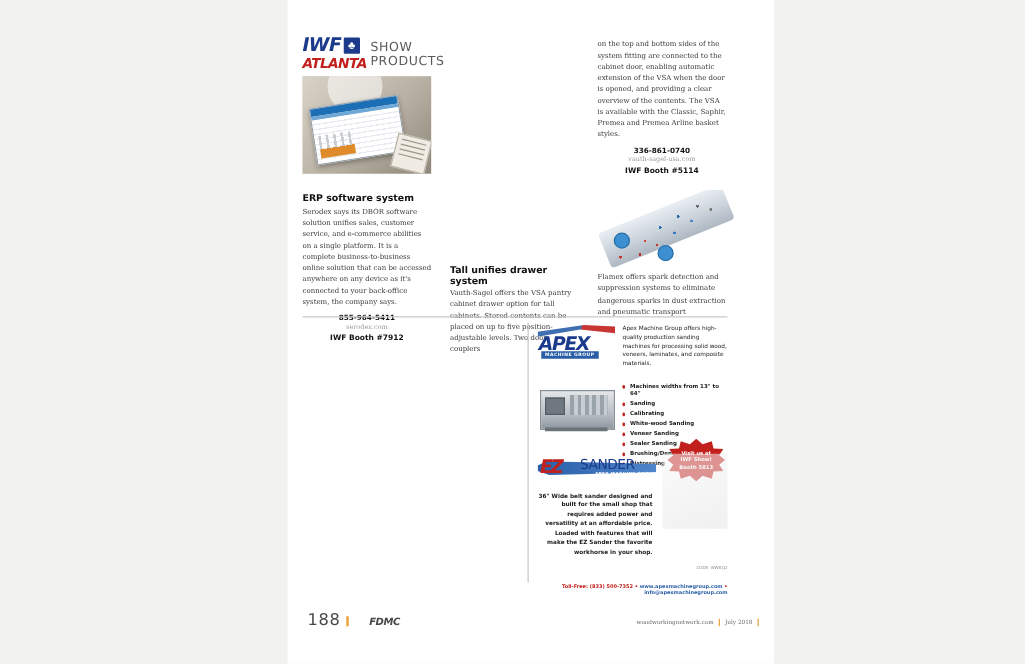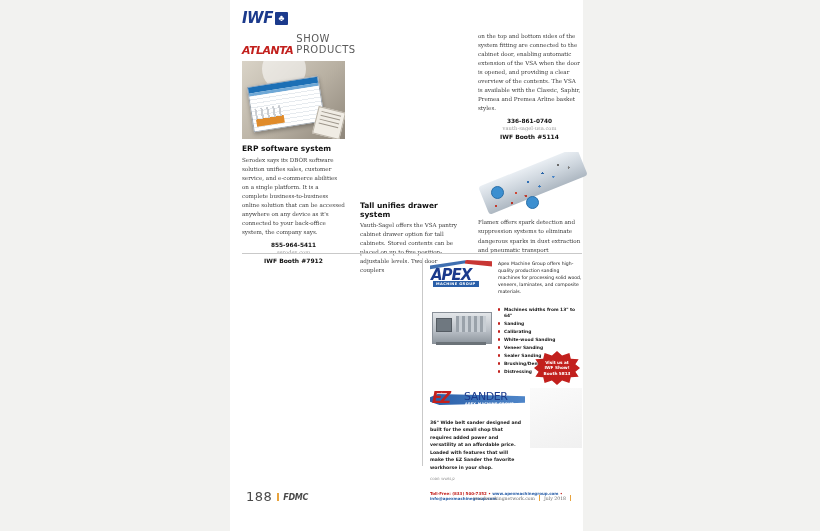--- a/index.html
+++ b/index.html
@@ -3,20 +3,21 @@
 <meta charset="utf-8">
 <style>
   html,body{margin:0;padding:0;}
   body{
     width:820px;height:531px;background:#f2f2f0;
     font-family:"Liberation Sans",sans-serif;overflow:hidden;
   }
   .page{
     position:absolute;left:230px;top:0;width:353px;height:531px;
     background:#ffffff;
+    padding-left:36px;
   }
   
   .editorial{position:absolute;left:12px;top:32px;width:340px;}
   .col{position:absolute;width:103px;}
   .col1{left:0;}
   .col2{left:118px;}
   .col3{left:236px;}
 
   .iwf-logo{display:flex;align-items:flex-end;gap:3px;height:24px;}
   .iwf-stack{line-height:1;}
@@ -24,21 +25,21 @@
   .iwf-word{
     font-family:"DejaVu Sans",sans-serif;font-weight:bold;font-size:15px;
     color:#1b3a8c;letter-spacing:-0.5px;font-style:italic;
   }
   .iwf-mark{
     width:13px;height:13px;background:#1b3a8c;color:#fff;font-size:9px;
     display:flex;align-items:center;justify-content:center;border-radius:1px;
   }
   .iwf-atlanta{
     font-family:"DejaVu Sans",sans-serif;font-weight:bold;font-size:11px;
-    color:#c2201d;letter-spacing:-0.5px;font-style:italic;margin-top:19px;
+    color:#c2201d;letter-spacing:-0.5px;font-style:italic;margin-top:1px;
   }
   .showprod{
     font-family:"DejaVu Sans",sans-serif;font-size:10px;color:#5a5a5a;
     letter-spacing:0.5px;padding-bottom:1px;
   }
 
   .photo{
     margin-top:5px;width:103px;height:78px;position:relative;overflow:hidden;
     background:#cfc9bf;
   }
@@ -72,21 +73,21 @@
   .photo .paper i{
     display:block;height:1px;background:#9c958a;margin:3px 3px 0;
   }
   .photo .circle{
     position:absolute;left:20px;top:-14px;width:44px;height:44px;
     border-radius:50%;background:rgba(255,255,255,.55);
   }
 
   .headline{
     font-family:"DejaVu Sans",sans-serif;font-size:7.5px;font-weight:bold;
-    color:#111;margin:6px 0 2px;line-height:1.15;
+    color:#111;margin:16px 0 2px;line-height:1.15;
   }
   .body-text{
     font-family:"DejaVu Serif",serif;font-size:5.6px;color:#3b3b3b;
     line-height:1.62;text-align:left;
   }
   .phone{
     font-family:"DejaVu Sans",sans-serif;font-size:5.8px;font-weight:bold;
     color:#111;text-align:center;margin-top:5px;
   }
   .weblink{
@@ -203,21 +204,21 @@
       3% 76%,10% 61%,0% 50%,10% 39%,3% 24%,20% 23%,23% 6%,39% 13%);
   }
   .burst .btxt{
     position:absolute;inset:0;display:flex;flex-direction:column;
     align-items:center;justify-content:center;color:#fff;
     font-family:"DejaVu Sans",sans-serif;font-size:4.2px;font-weight:bold;
     line-height:1.3;text-align:center;
   }
 
   
-  .ez-ad{position:absolute;left:200px;top:388px;width:152px;}
+  .ez-ad{position:absolute;left:200px;top:363px;width:152px;text-align:right;}
   .ez-logo{position:relative;width:95px;height:24px;}
   .ez-logo .ribbon{
     position:absolute;left:0;top:6px;width:95px;height:11px;
     background:linear-gradient(90deg,#2a5fa8,#4f86c9);
     clip-path:polygon(0 30%,8% 0,100% 20%,100% 80%,10% 100%,0 70%);
   }
   .ez-logo .ez{
     position:absolute;left:2px;top:1px;font-family:"DejaVu Sans",sans-serif;
     font-size:15px;font-weight:bold;font-style:italic;color:#c2201d;
     letter-spacing:-2px;
@@ -252,21 +253,21 @@
   
   .pfooter{position:absolute;left:12px;right:12px;bottom:28px;height:14px;}
   .folio{
     position:absolute;left:4px;bottom:0;display:flex;align-items:flex-end;gap:5px;
   }
   .folio .num{
     font-family:"DejaVu Sans",sans-serif;font-size:13px;color:#4a4a4a;
     letter-spacing:.5px;line-height:1;
   }
   .folio .fdmc{
-    display:flex;align-items:flex-start;gap:4px;padding-bottom:1px;
+    display:flex;align-items:flex-start;gap:16px;padding-bottom:1px;
   }
   .folio .tick{width:2px;height:8px;background:#e8a33d;}
   .folio .fdmc-word{
     font-family:"DejaVu Sans",sans-serif;font-size:8px;font-weight:bold;
     font-style:italic;color:#4a4a4a;letter-spacing:-.3px;
   }
   .footer-right{
     position:absolute;right:0;bottom:2px;display:flex;align-items:center;gap:4px;
     font-family:"DejaVu Serif",serif;font-size:4.6px;color:#6b6b6b;
   }

